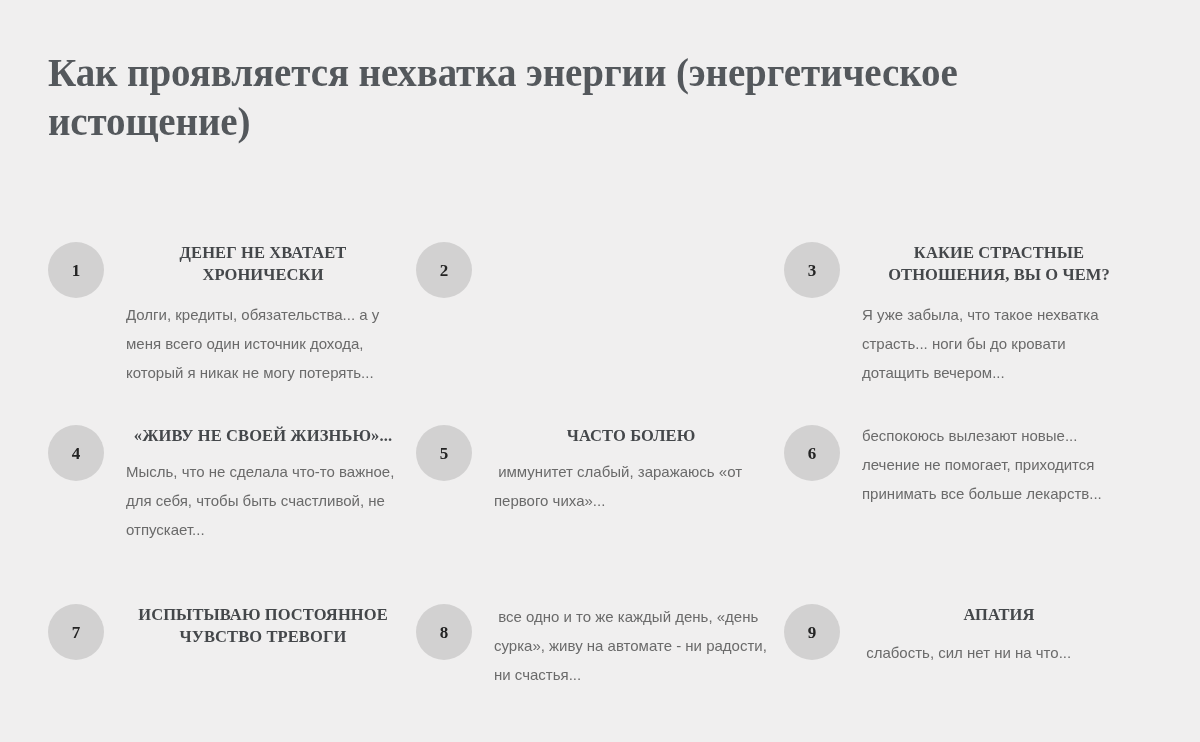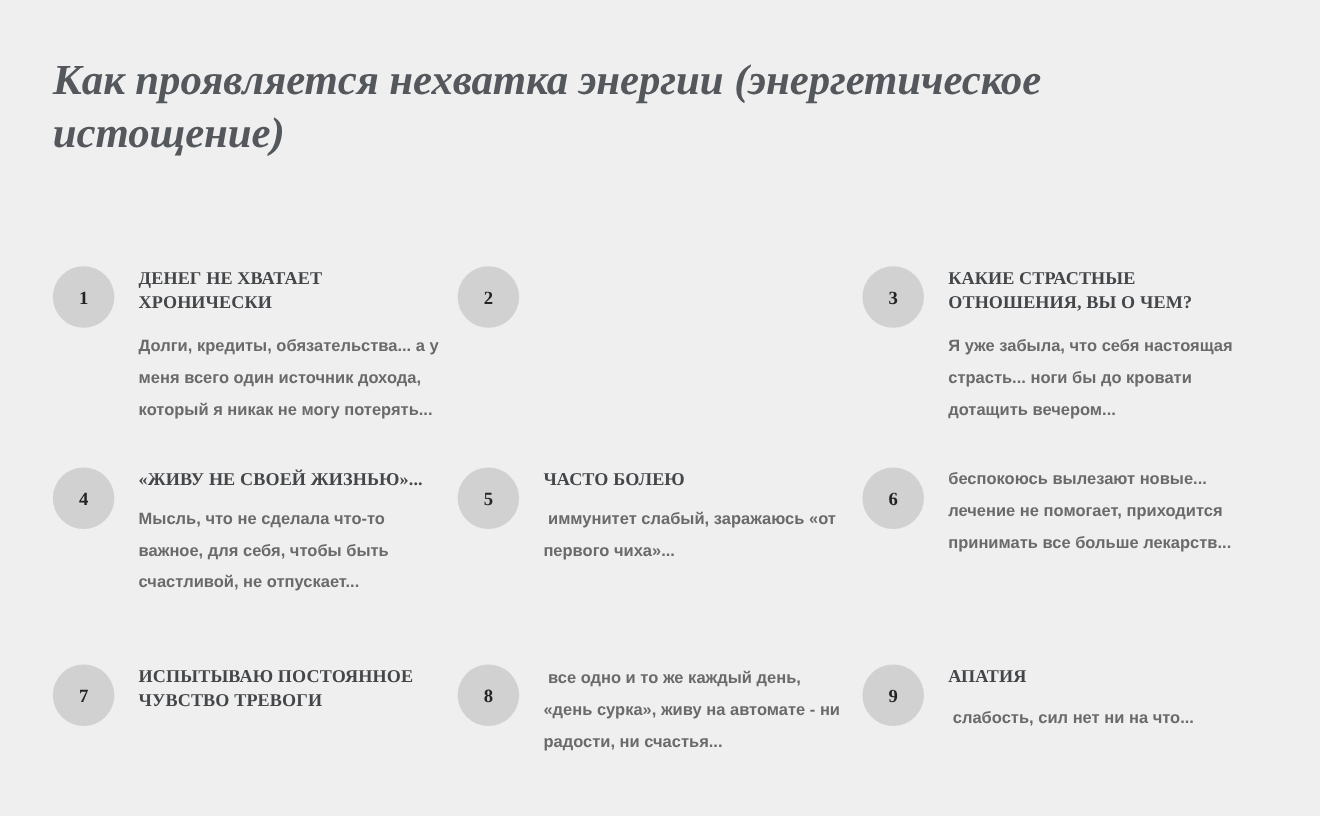--- a/index.html
+++ b/index.html
@@ -28,21 +28,20 @@
     left: 48px;
     top: 48px;
     width: 1030px;
     margin: 0;
     font-family: "Liberation Serif", "DejaVu Serif", serif;
     font-weight: bold;
     font-size: 39px;
     line-height: 49px;
     color: #54585c;
     letter-spacing: -0.1px;
-    font-style: italic;
   }
 
   .grid {
     position: absolute;
     left: 48px;
     top: 228px;
     width: 1104px;
     display: grid;
     grid-template-columns: 368px 368px 368px;
     grid-auto-rows: min-content;
@@ -79,31 +78,31 @@
   .item-title {
     margin: 0;
     padding-top: 14px;
     font-family: "Liberation Serif", "DejaVu Serif", serif;
     font-weight: bold;
     font-size: 16.5px;
     line-height: 22px;
     color: #44474a;
     text-transform: uppercase;
     letter-spacing: 0.1px;
+    text-align: center;
   }
 
   .item-text {
     margin: 0;
     padding-top: 14px;
     font-family: "Liberation Sans", "DejaVu Sans", sans-serif;
     font-size: 15px;
     line-height: 29px;
     color: #6a6a6a;
     white-space: pre-wrap;
-    font-weight: bold;
   }
 
   
   .row-2 .item-text { padding-top: 10px; }
   .row-3 .item-text { padding-top: 12px; }
 </style>
 </head>
 <body>
 
 <div class="page">
@@ -118,21 +117,21 @@
       <p class="item-text">Долги, кредиты, обязательства... а у меня всего один источник дохода, который я никак не могу потерять...</p>
     </div>
 
     <div class="item row-1">
       <div class="badge">2</div>
     </div>
 
     <div class="item row-1">
       <div class="badge">3</div>
       <h2 class="item-title">КАКИЕ СТРАСТНЫЕ ОТНОШЕНИЯ, ВЫ О ЧЕМ?</h2>
-      <p class="item-text">Я уже забыла, что себя настоящая страсть... ноги бы до кровати дотащить вечером...</p>
+      <p class="item-text">Я уже забыла, что такое нехватка страсть... ноги бы до кровати дотащить вечером...</p>
     </div>
 
     <div class="item row-2">
       <div class="badge">4</div>
       <h2 class="item-title">«ЖИВУ НЕ СВОЕЙ ЖИЗНЬЮ»...</h2>
       <p class="item-text">Мысль, что не сделала что-то важное, для себя, чтобы быть счастливой, не отпускает...</p>
     </div>
 
     <div class="item row-2">
       <div class="badge">5</div>

